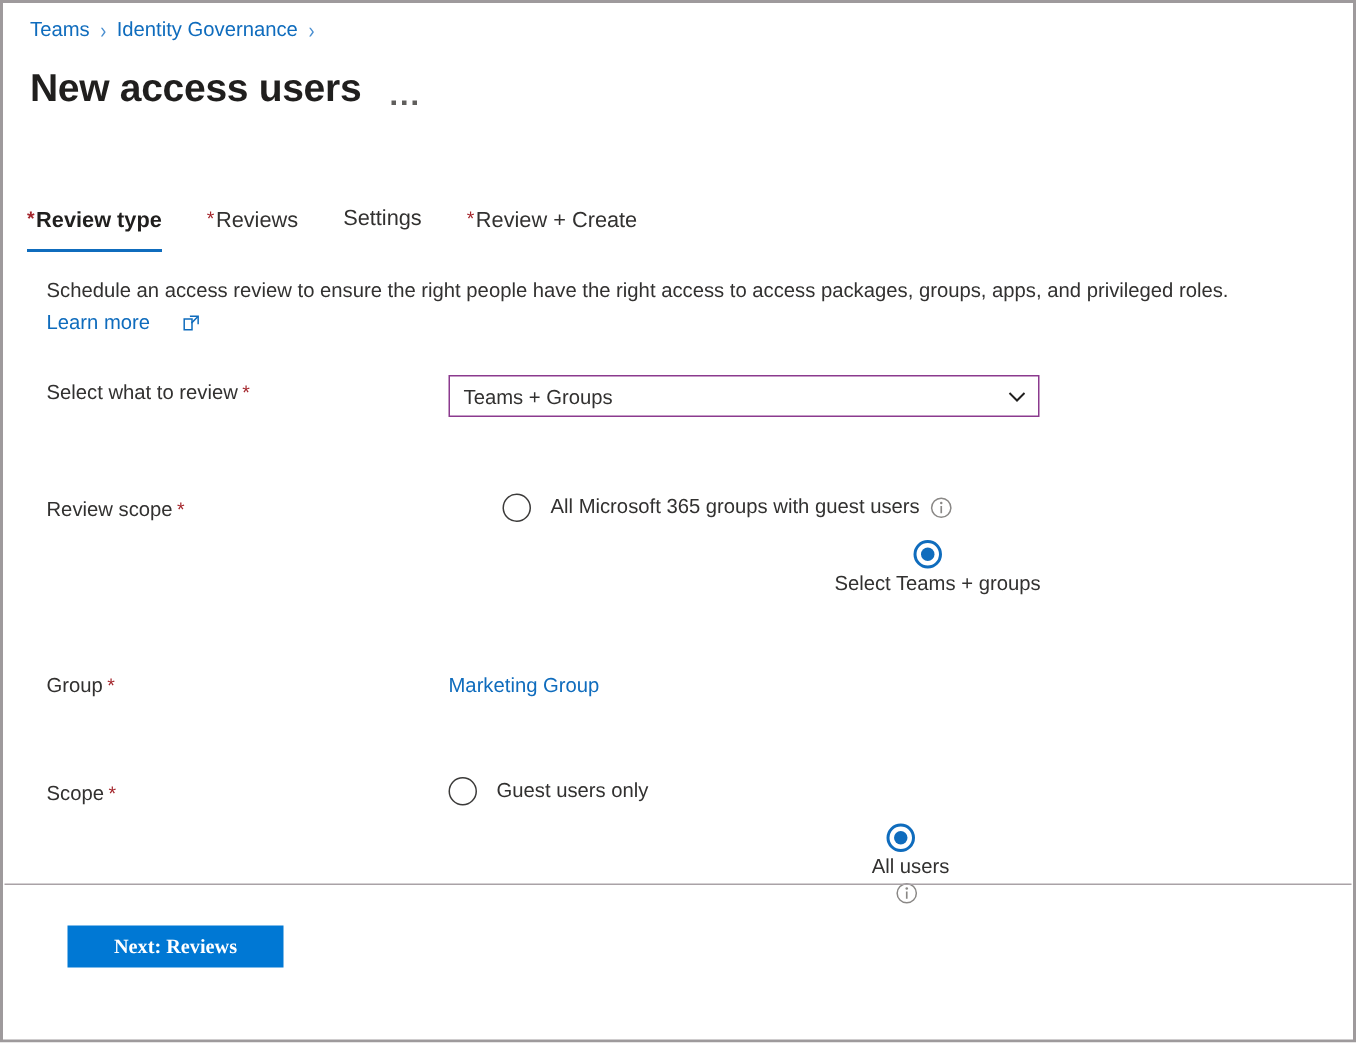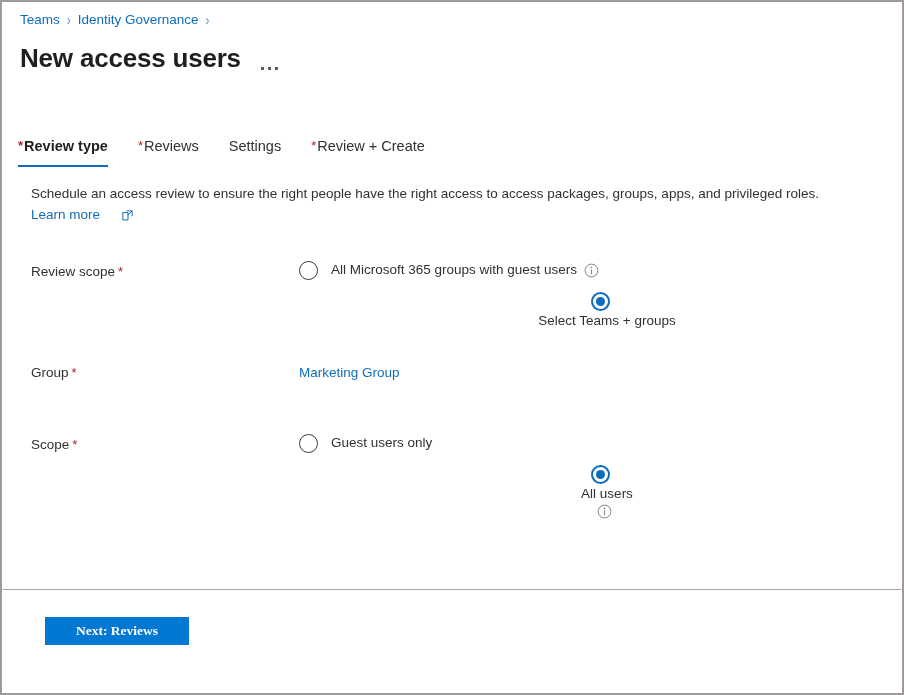--- a/index.html
+++ b/index.html
@@ -318,22 +318,37 @@
           <path d="M0.8 2.6 H6.0 V9.9 H0.8 Z" fill="none" stroke="#0f6cbd" stroke-width="1"></path>
           <path d="M4.6 0.9 H10.1 V6.1" fill="none" stroke="#0f6cbd" stroke-width="1"></path>
           <path d="M10.0 1.0 L5.6 5.4" fill="none" stroke="#0f6cbd" stroke-width="1"></path>
         </svg>
       </span>
     </span>
   </div>
 
   <div class="form">
 
-
-    <div class="row" style="margin-bottom:32px;">
+    <div class="row" style="margin-bottom:42px;">
+      <div class="row-label">
+        <span>Select what to review</span><span class="req-star">*</span>
+      </div>
+      <div class="row-field">
+        <div class="dropdown">
+          <span>Teams + Groups</span>
+          <span class="chev">
+            <svg width="14" height="14" viewBox="0 0 14 14" aria-hidden="true">
+              <path d="M2 5 L7 10 L12 5" fill="none" stroke="#201f1e" stroke-width="1.3"></path>
+            </svg>
+          </span>
+        </div>
+      </div>
+    </div>
+
+    <div class="row" style="margin-bottom:48px;gap:36px;">
       <div class="row-label" style="padding-top:10px;">
         <span>Review scope</span><span class="req-star">*</span>
       </div>
       <div class="row-field" style="padding-top:8px;">
         <div class="radio-opt">
           <span class="radio"></span>
           <span class="radio-label">All Microsoft 365 groups with guest users</span>
           <span class="info-icon">
             <svg width="15" height="15" viewBox="0 0 15 15" aria-hidden="true">
               <circle cx="7.5" cy="7.5" r="6.4" fill="none" stroke="#8a8886" stroke-width="1"></circle>

